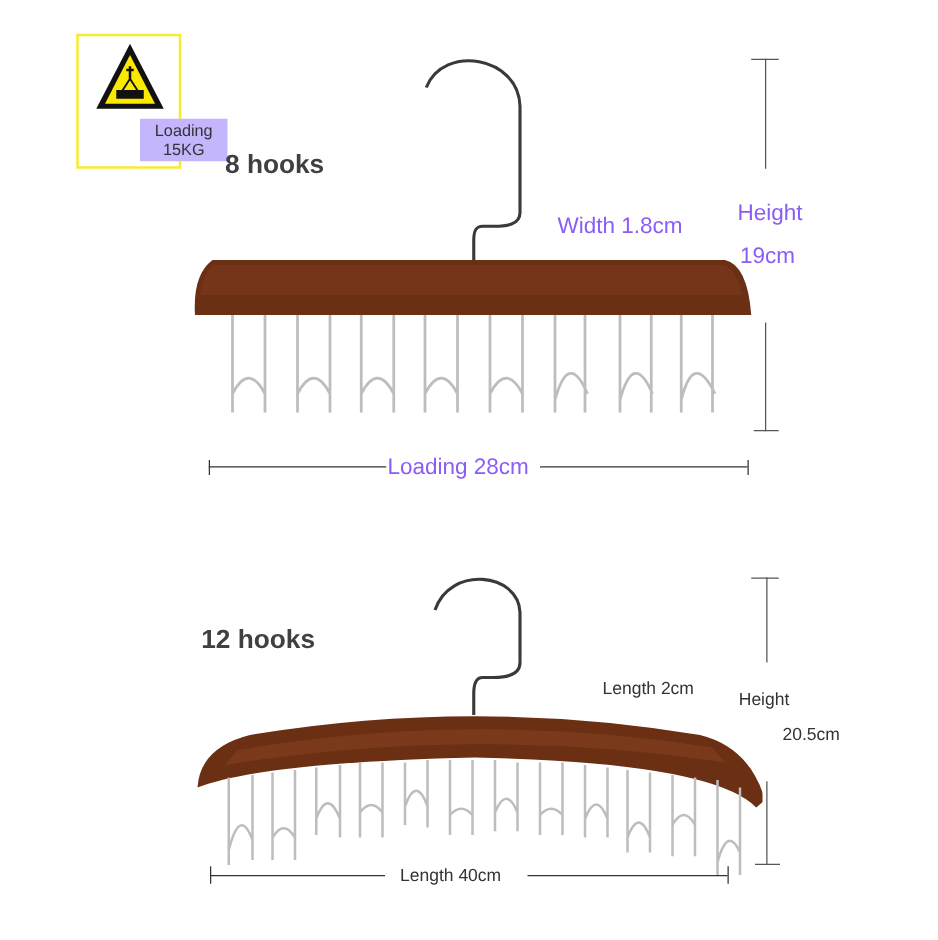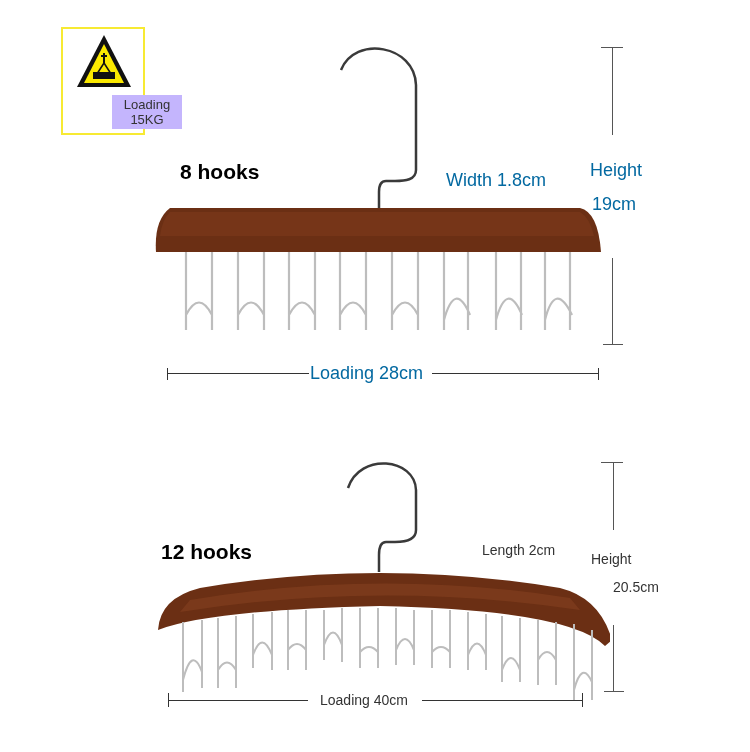--- a/index.html
+++ b/index.html
@@ -1,21 +1,21 @@
 <!DOCTYPE html>
 <html><head>
 <meta charset="utf-8">
 <style>
   html, body { margin:0; padding:0; background:#ffffff; }
   body { width:750px; height:752px; position:relative; overflow:hidden; font-family:"Liberation Sans", sans-serif; }
   .abs { position:absolute; }
   .warn { left:61px; top:27px; width:84px; height:108px; border:2px solid #f7ea33; background:#fff; box-sizing:border-box; }
   .warn-label { position:absolute; left:6px; top:66px; width:70px; height:34px; background:#c4b5fd; color:#333; font-size:13px; line-height:15px; text-align:center; padding-top:2px; box-sizing:border-box;margin-left:43px; }
-  .title { font-weight:bold; color:#000000; font-size:21px;margin-top:40px; }
-  .lbl { color:#0369a1; font-size:18px; }
+  .title { font-weight:bold; color:#404040; font-size:21px; }
+  .lbl { color:#8b5cf6; font-size:18px; }
   .lbl-sm { color:#333; font-size:14px; }
   .hline { background:#333; height:1px; }
   .vline { background:#555; width:1px; }
   .cap { background:#555; }
 </style>
 </head>
 <body>
 
 <div class="abs warn">
   <svg class="abs" style="left:12px;top:4px" width="58" height="58" viewBox="0 0 58 58">
@@ -91,21 +91,21 @@
     <path d="M388 160 L388 225 M406 162 L406 225 M388 200 Q397 184 406 200"></path>
     <path d="M424 164 L424 242 M442 170 L442 242 M424 230 Q432 200 442 222"></path>
   </g>
 </svg>
 
 <div class="abs lbl-sm" style="left:482px;top:542px">Length 2cm</div>
 
 <div class="abs cap" style="left:601px;top:462px;width:22px;height:1px"></div>
 <div class="abs vline" style="left:613px;top:462px;height:68px"></div>
 <div class="abs lbl-sm" style="left:591px;top:551px">Height</div>
-<div class="abs lbl-sm" style="left:613px;top:579px">20.5cm</div>
+<div class="abs lbl-sm" style="left:626px;top:579px">20.5cm</div>
 <div class="abs vline" style="left:613px;top:625px;height:67px"></div>
 <div class="abs cap" style="left:604px;top:691px;width:20px;height:1px"></div>
 
 <div class="abs" style="left:168px;top:693px;width:1px;height:14px;background:#333"></div>
 <div class="abs hline" style="left:168px;top:700px;width:140px"></div>
-<div class="abs lbl-sm" style="left:320px;top:692px">Loading 40cm</div>
+<div class="abs lbl-sm" style="left:320px;top:692px">Length 40cm</div>
 <div class="abs hline" style="left:422px;top:700px;width:160px"></div>
 <div class="abs" style="left:582px;top:693px;width:1px;height:14px;background:#333"></div>
 
 </body></html>

